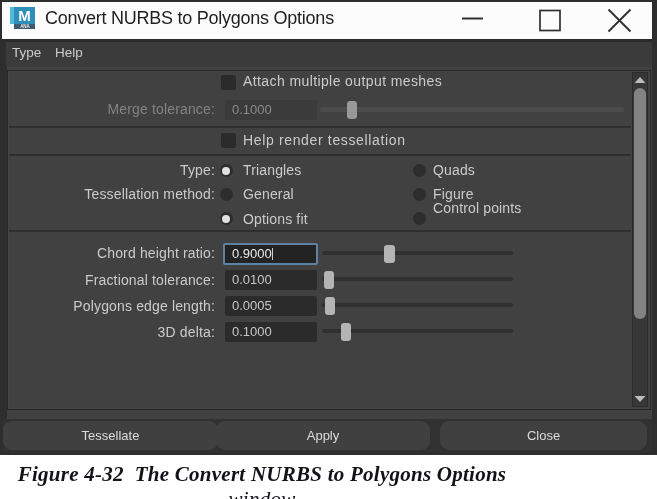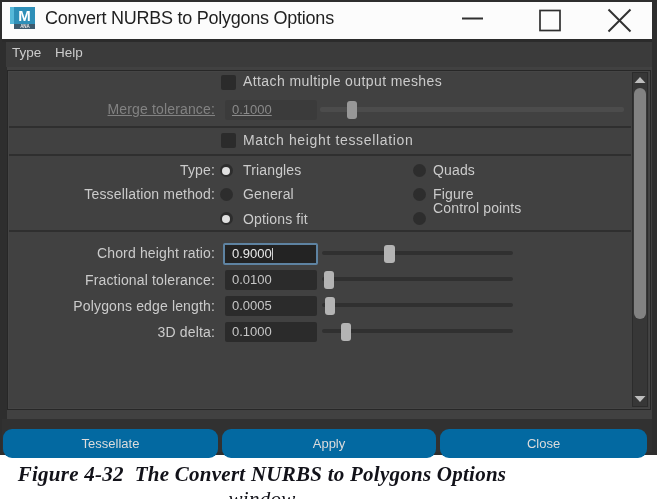--- a/index.html
+++ b/index.html
@@ -9,31 +9,31 @@
   #win{left:0;top:0;width:657px;height:455px;background:#2e2e2e;}
   #titlebar{left:2px;top:2px;width:650px;height:37px;background:#fcfcfc;}
   #tbline{left:2px;top:39px;width:650px;height:3px;background:#2b2b2b;}
   #title{left:45px;top:8px;font-size:18px;letter-spacing:-0.25px;color:#1f1f1f;line-height:20px;}
   #menubar{left:6px;top:42px;width:646px;height:25px;background:#3b3b3b;}
   .menuitem{font-size:13.5px;color:#cccccc;line-height:14px;}
   #content{left:7px;top:67px;width:645px;height:352px;background:#414141;}
   #frame{left:7px;top:70px;width:642px;height:338px;border:1px solid #272727;box-shadow:inset 0 0 0 1px #454545;background:#414141;}
   .lbl{position:absolute;font-size:14px;letter-spacing:0.15px;color:#cbcbcb;white-space:nowrap;line-height:16px;}
   .lbl-r{left:0;width:215px;text-align:right;}
-  .dis{color:#828282;text-decoration:underline;}
+  .dis{color:#828282;}
   .cb{position:absolute;left:221px;width:15px;height:15px;background:#2b2b2b;border-radius:2px;}
   .field{position:absolute;left:225px;width:85px;height:20px;background:#2b2b2b;border-radius:2px;
          font-size:13px;color:#c6c6c6;line-height:20px;padding-left:7px;}
   .track{position:absolute;height:4px;background:#303030;border-radius:2px;}
   .handle{position:absolute;width:10px;height:18px;background:#b4b4b4;border-radius:3px;}
   .radio{position:absolute;width:13px;height:13px;border-radius:50%;background:#2d2d2d;}
   .radio.sel::after{content:"";position:absolute;left:2.5px;top:2.5px;width:8px;height:8px;border-radius:50%;background:#e0e0e0;}
   .sep{position:absolute;left:9px;width:622px;height:2px;background:#2f2f2f;}
-  .btn{position:absolute;top:421px;height:29px;background:#0369a1;border-radius:9px;color:#dcdcdc;
-       font-size:13px;text-align:center;line-height:29px;margin-top:8px;}
+  .btn{position:absolute;top:421px;height:29px;background:#404040;border-radius:9px;color:#dcdcdc;
+       font-size:13px;text-align:center;line-height:29px;}
   #caption{left:0;top:462px;width:524px;text-align:center;font-family:"Liberation Serif",serif;
            font-style:italic;font-weight:bold;font-size:21px;letter-spacing:0.25px;color:#121219;}
 </style>
 </head>
 <body>
 <div class="abs" id="win"></div>
 <div class="abs" id="titlebar"></div>
 <div class="abs" id="tbline"></div>
 <svg class="abs" style="left:10px;top:7px" width="25" height="22" viewBox="0 0 25 22">
   <rect x="0" y="0" width="4" height="17" fill="#56b8d9"></rect>
@@ -59,21 +59,21 @@
 <div class="abs lbl" style="left:243px;top:73px;letter-spacing:0.4px">Attach multiple output meshes</div>
 
 <div class="lbl lbl-r dis" style="top:101px">Merge tolerance:</div>
 <div class="field dis" style="top:100px;background:#3b3b3b;color:#8a8a8a">0.1000</div>
 <div class="track" style="left:320px;top:107px;width:304px;height:5px;background:#4c4c4c"></div>
 <div class="handle" style="left:347px;top:101px;background:#989898"></div>
 
 <div class="sep" style="top:126px"></div>
 
 <div class="cb" style="top:133px"></div>
-<div class="abs lbl" style="left:243px;top:132px;letter-spacing:0.65px">Match height tessellation</div>
+<div class="abs lbl" style="left:243px;top:132px;letter-spacing:0.65px">Help render tessellation</div>
 
 <div class="sep" style="top:154px"></div>
 
 <div class="lbl lbl-r" style="top:162px">Type:</div>
 <div class="radio sel" style="left:219.5px;top:164px"></div>
 <div class="abs lbl" style="left:243px;top:162px">Triangles</div>
 <div class="radio" style="left:413px;top:164px"></div>
 <div class="abs lbl" style="left:433px;top:162px">Quads</div>
 
 <div class="lbl lbl-r" style="top:186px">Tessellation method:</div>
@@ -113,16 +113,16 @@
 <div class="abs" style="left:634px;top:88px;width:12px;height:231px;background:#828282;border-radius:6px"></div>
 <svg class="abs" style="left:632px;top:73px" width="16" height="13">
     <polygon points="2.5,10 8,4 13.5,10" fill="#bdbdbd"></polygon>
   </svg>
 <svg class="abs" style="left:632px;top:393px" width="16" height="13">
     <polygon points="2.5,3 8,9 13.5,3" fill="#bdbdbd"></polygon>
   </svg>
 
 <div class="abs" style="left:2px;top:419px;width:650px;height:33px;background:#313131"></div>
 <div class="btn" style="left:3px;width:215px">Tessellate</div>
-<div class="btn" style="left:222px;width:214px">Apply</div>
+<div class="btn" style="left:216px;width:214px">Apply</div>
 <div class="btn" style="left:440px;width:207px">Close</div>
 
 <div class="abs" id="caption"><span>Figure 4-32&nbsp;&nbsp;The Convert NURBS to Polygons Options</span> <span style="font-weight:normal">window</span></div>
 
 </body></html>

